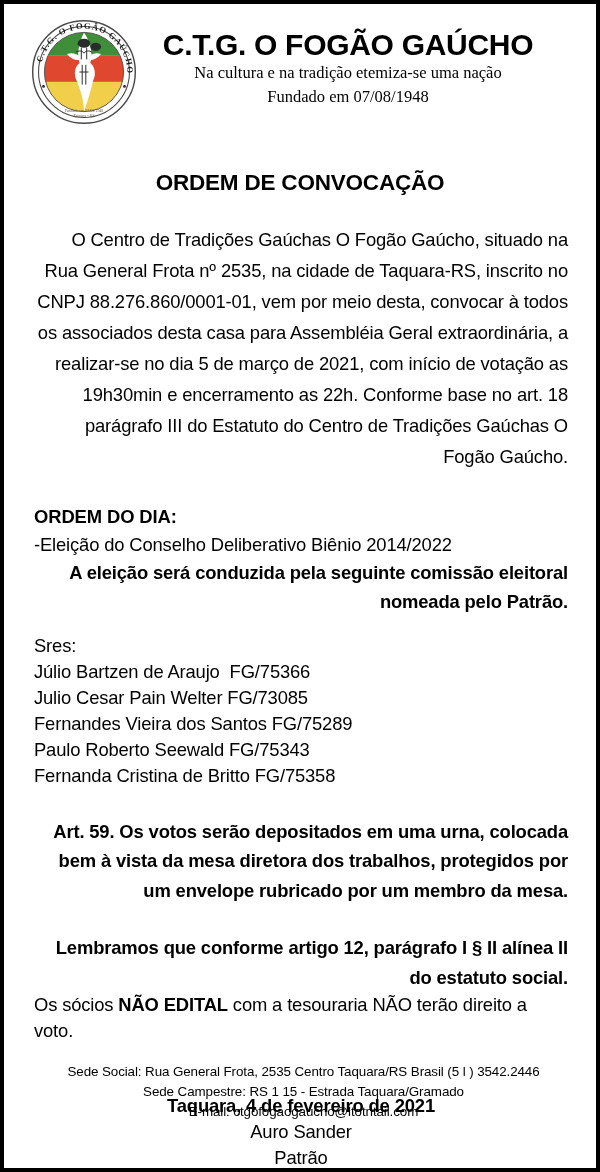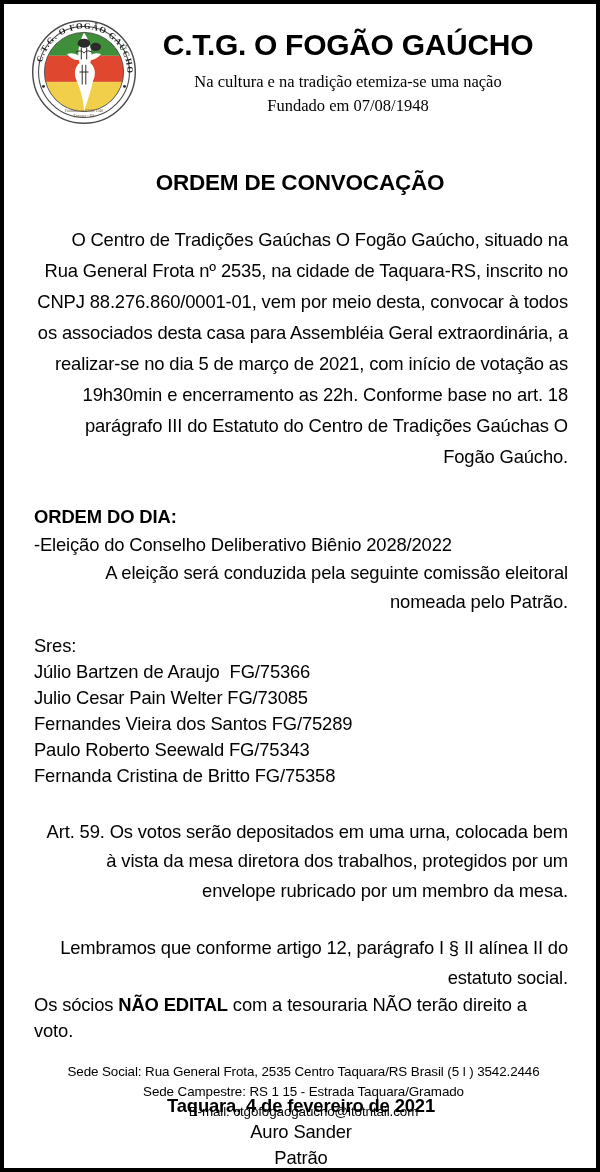--- a/index.html
+++ b/index.html
@@ -57,21 +57,21 @@
     line-height: 1.1;
     margin-top: 14px;
     white-space: nowrap;
   }
   .org-motto,
   .org-founded {
     font-family: "Liberation Serif", serif;
     font-size: 16.5px;
     line-height: 1.45;
   }
-  .org-motto { margin-top: 9px; }
+  .org-motto { }
 
   
   .doc-title {
     text-align: center;
     font-weight: bold;
     font-size: 22.5px;
     margin-top: 44px;
     letter-spacing: -0.2px;
   }
 
@@ -80,21 +80,21 @@
     margin-top: 28px;
     padding: 0 8px 0 10px;
   }
   .para {
     font-size: 18.4px;
     line-height: 31px;
     text-align: right;
     letter-spacing: -0.15px;
     margin: 0;
   }
-  .tight { line-height: 29.5px; }
+  .tight { line-height: 29.5px; font-weight: bold; }
   .spacer-lg { height: 30px; }
   .spacer-md { height: 28px; }
   .spacer-sm { height: 16px; }
 
   .section-head {
     font-size: 18.4px;
     font-weight: bold;
     line-height: 29.5px;
     letter-spacing: -0.1px;
     margin: 0;
@@ -210,21 +210,21 @@
 
   <div class="doc-title">ORDEM DE CONVOCAÇÃO</div>
 
   <div class="body-block">
 
     <p class="para">O Centro de Tradições Gaúchas O Fogão Gaúcho, situado na Rua General Frota nº 2535, na cidade de Taquara-RS, inscrito no CNPJ 88.276.860/0001-01, vem por meio desta, convocar à todos os associados desta casa para Assembléia Geral extraordinária, a realizar-se no dia 5 de março de 2021, com início de votação as 19h30min e encerramento as 22h. Conforme base no art. 18 parágrafo III do Estatuto do Centro de Tradições Gaúchas O Fogão Gaúcho.</p>
 
     <div class="spacer-lg"></div>
 
     <p class="section-head">ORDEM DO DIA:</p>
-    <p class="line">-Eleição do Conselho Deliberativo Biênio 2028/2022</p>
+    <p class="line">-Eleição do Conselho Deliberativo Biênio 2014/2022</p>
     <p class="para tight">A eleição será conduzida pela seguinte comissão eleitoral nomeada pelo Patrão.</p>
 
     <div class="spacer-sm"></div>
 
     <p class="line">Sres:</p>
     <p class="name-line">Júlio Bartzen de Araujo  FG/75366</p>
     <p class="name-line">Julio Cesar Pain Welter FG/73085</p>
     <p class="name-line">Fernandes Vieira dos Santos FG/75289</p>
     <p class="name-line">Paulo Roberto Seewald FG/75343</p>
     <p class="name-line">Fernanda Cristina de Britto FG/75358</p>

